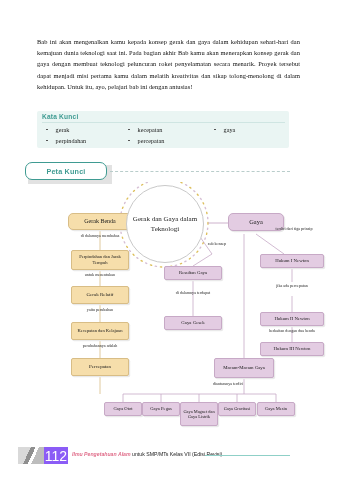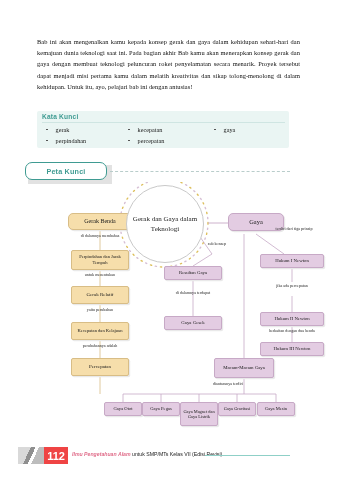--- a/index.html
+++ b/index.html
@@ -122,24 +122,24 @@
     z-index:2;
   }
 
   
   .ft-swatch{
     position:absolute;left:18px;top:447px;width:26px;height:17px;
     background:linear-gradient(115deg,#d9d9d9 0%,#d9d9d9 38%,#8f8f8f 38%,#8f8f8f 52%,#ffffff 52%,#ffffff 62%,#bdbdbd 62%,#bdbdbd 100%);
   }
   .ft-num{
     position:absolute;left:44px;top:447px;width:24px;height:17px;
-    background:#ef4444;
+    background:#8b5cf6;
     color:#ffffff;
     font-family:"Liberation Sans", sans-serif;
-    font-size:11px;font-weight:bold;
+    font-size:14px;font-weight:normal;
     display:flex;align-items:center;justify-content:center;
   }
   .ft-text{
     position:absolute;left:72px;top:451px;
     font-family:"Liberation Sans", sans-serif;
     font-size:5.2px;color:#222222;white-space:nowrap;
   }
   .ft-text .em{color:#e06d8a;font-style:italic;font-weight:bold;}
   .ft-rule{
     position:absolute;left:205px;top:455px;width:85px;height:0;

